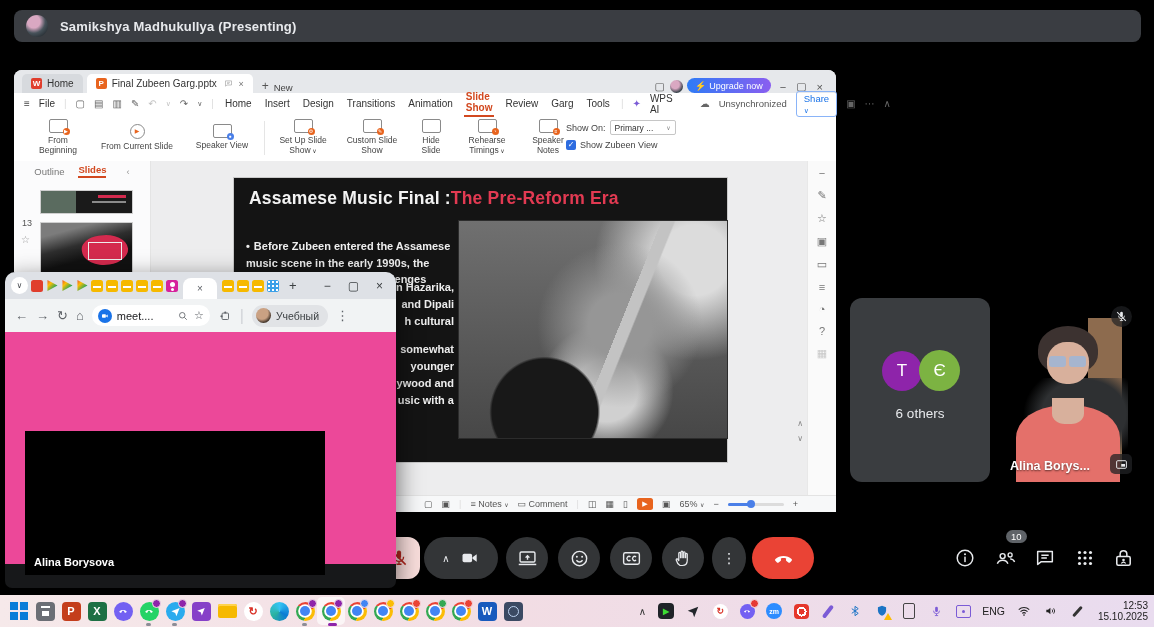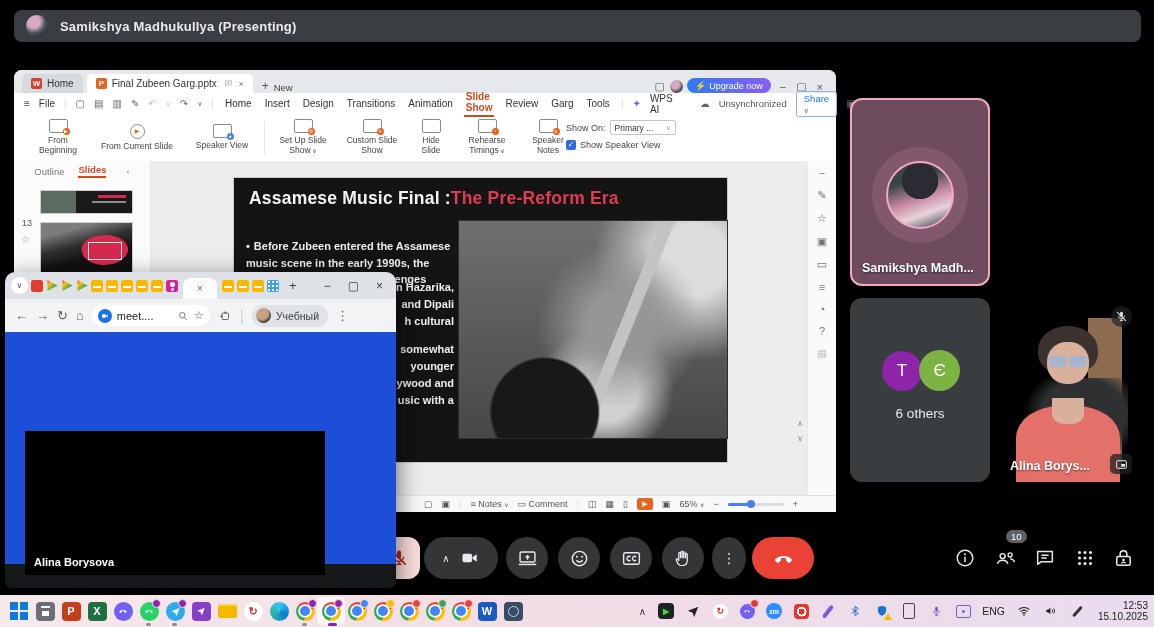--- a/index.html
+++ b/index.html
@@ -106,21 +106,21 @@
   .pava{width:15px;height:15px;border-radius:50%;background:radial-gradient(circle at 40% 35%,#caa183 0 45%,#4a3b30 70%);}
   .cbooks{height:24px;background:#f1f3f4;border-bottom:1px solid #dadce0;display:flex;align-items:center;gap:7px;
           padding:0 10px;font-size:10.5px;color:#3c4043;}
   .bmico{width:10px;height:10px;border-radius:2px;}
   .grid4{width:10px;height:10px;background-image:
      linear-gradient(#5f6368,#5f6368),linear-gradient(#5f6368,#5f6368),
      linear-gradient(#5f6368,#5f6368),linear-gradient(#5f6368,#5f6368);
      background-size:4px 4px;background-position:0 0,6px 0,0 6px,6px 6px;background-repeat:no-repeat;}
   .folder{width:12px;height:9px;background:#5f6368;border-radius:1px;position:relative;}
   .folder::before{content:"";position:absolute;top:-2px;left:0;width:5px;height:2px;background:#5f6368;border-radius:1px 1px 0 0;}
-  .cmeet{position:relative;height:232px;background:#1d4ed8;text-decoration:underline;}
+  .cmeet{position:relative;height:232px;background:#ec4899;text-decoration:underline;}
   .video{position:absolute;left:20px;top:99px;width:300px;height:144px;background:#000;}
   .vname{position:absolute;left:9px;bottom:7px;color:#fff;font-size:11px;font-weight:bold;}
 
   
   .mbtn{width:42px;height:42px;border-radius:50%;background:#333537;color:#e8eaed;
         display:flex;align-items:center;justify-content:center;z-index:3;}
   .badge10{background:#5f6368;color:#fff;font-size:9.5px;border-radius:8px;padding:1px 5px;}
 
   
   .tile{border-radius:12px;position:absolute;overflow:hidden;}
@@ -386,21 +386,21 @@
       </div>
       <div class="showon">
         <span>Show On:</span>
         <span class="select">
           <span>Primary ...</span>
           <span style="font-size:6px;color:#888;">∨</span>
         </span>
       </div>
       <div class="showon" style="top:26px;">
         <span class="chk">✓</span>
-        <span>Show Speaker View</span>
+        <span>Show Zubeen View</span>
       </div>
     </div>
 
     <div class="wps-body">
       <div class="panel">
         <div class="ptabs">
           <span>Outline</span>
           <span class="on">Slides</span>
           <span style="color:#999;margin-left:6px;">‹</span>
         </div>
@@ -543,30 +543,20 @@
     <svg width="22" height="22">
         <use href="#i-grid9"></use>
       </svg>
   </div>
   <div class="abs" style="left:1112px;top:547px;color:#e8eaed;z-index:3;">
     <svg width="23" height="23">
         <use href="#i-lock"></use>
       </svg>
   </div>
 
-  <div class="tile" style="left:850px;top:98px;width:140px;height:188px;background:#6f4b5e;
-       border:2px solid #f4a8c6;box-sizing:border-box;">
-    <div style="position:absolute;left:50%;top:95px;width:96px;height:96px;border-radius:50%;
-         transform:translate(-50%,-50%);background:rgba(244,168,198,.14);"></div>
-    <div style="position:absolute;left:50%;top:95px;width:64px;height:64px;border-radius:50%;transform:translate(-50%,-50%);
-         border:2.5px solid #f4a8c6;background:
-           radial-gradient(circle at 50% 28%,#2b2b33 0 32%,transparent 33%),
-           linear-gradient(160deg,#3a4440 0 28%,#c98ba5 55%,#e8d3da 74%,#27323a);"></div>
-    <div class="tname">Samikshya Madh...</div>
-  </div>
 
 
   <div class="tile" style="left:850px;top:298px;width:140px;height:184px;background:#3a3d40;">
     <div style="position:absolute;left:32px;top:53px;width:40px;height:40px;border-radius:50%;background:#8e24aa;
          color:#fff;font-size:17px;display:flex;align-items:center;justify-content:center;">
         <span>T</span>
       </div>
     <div style="position:absolute;left:69px;top:52px;width:41px;height:41px;border-radius:50%;background:#7cb342;
          color:#fff;font-size:17px;display:flex;align-items:center;justify-content:center;">
         <span>Є</span>

